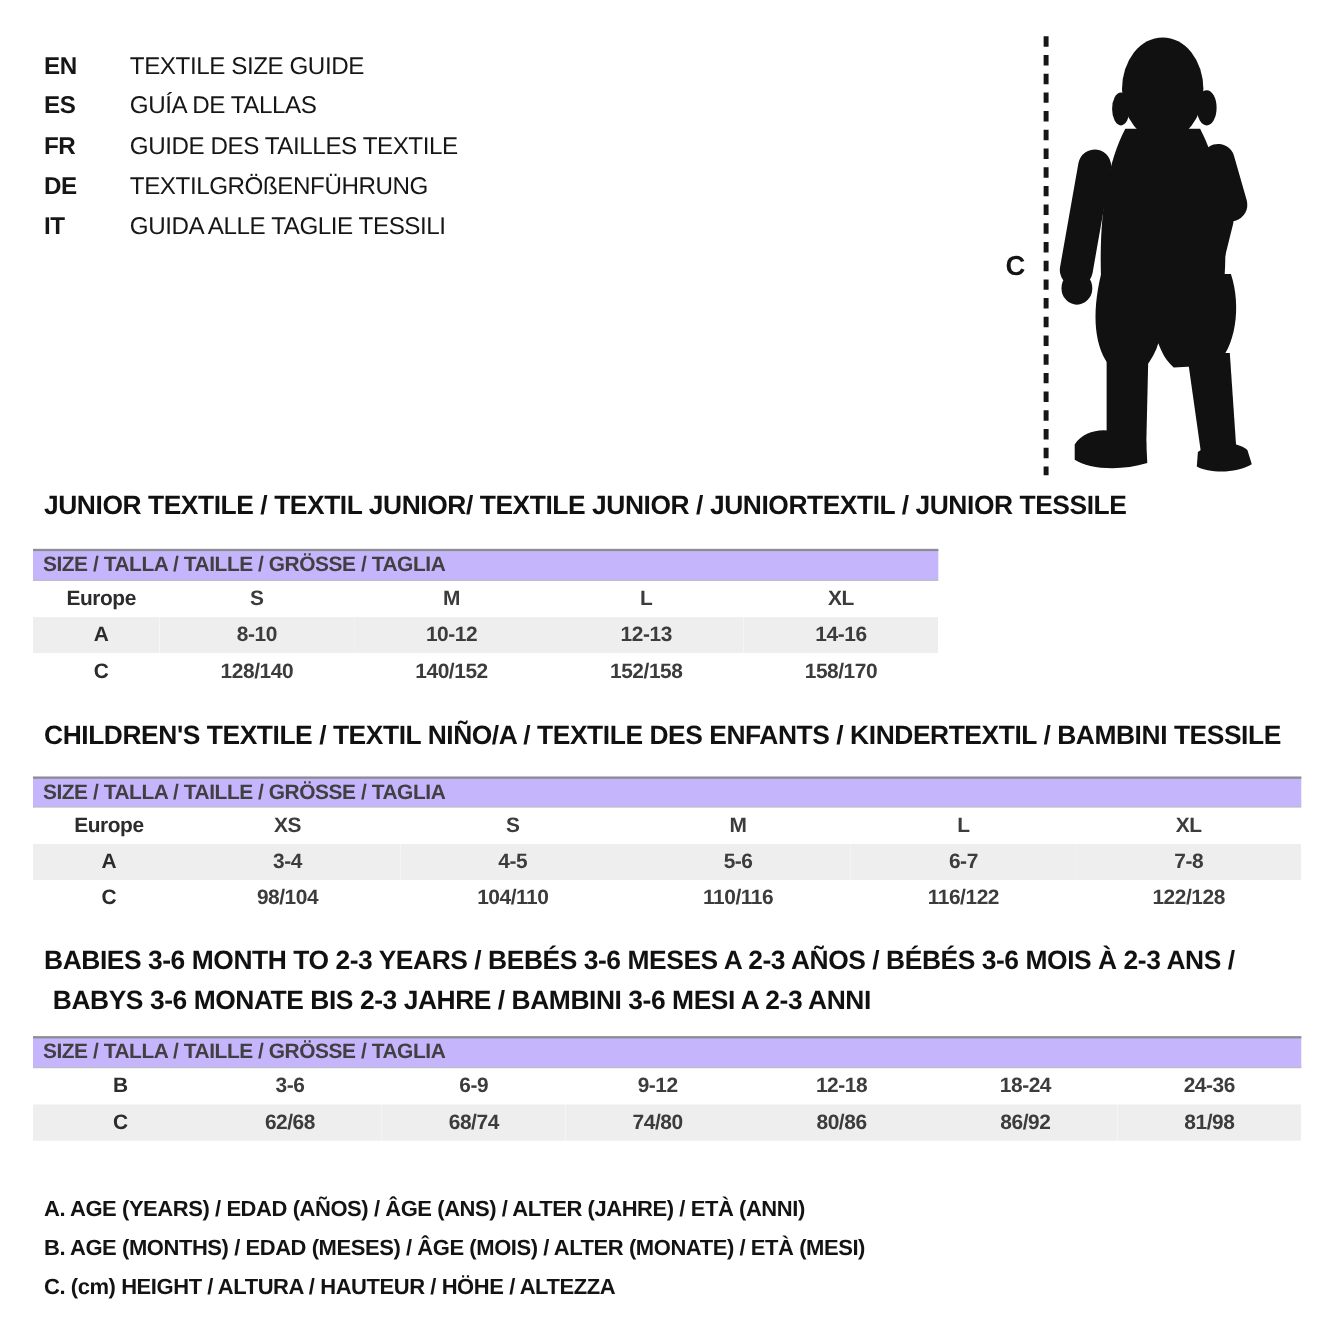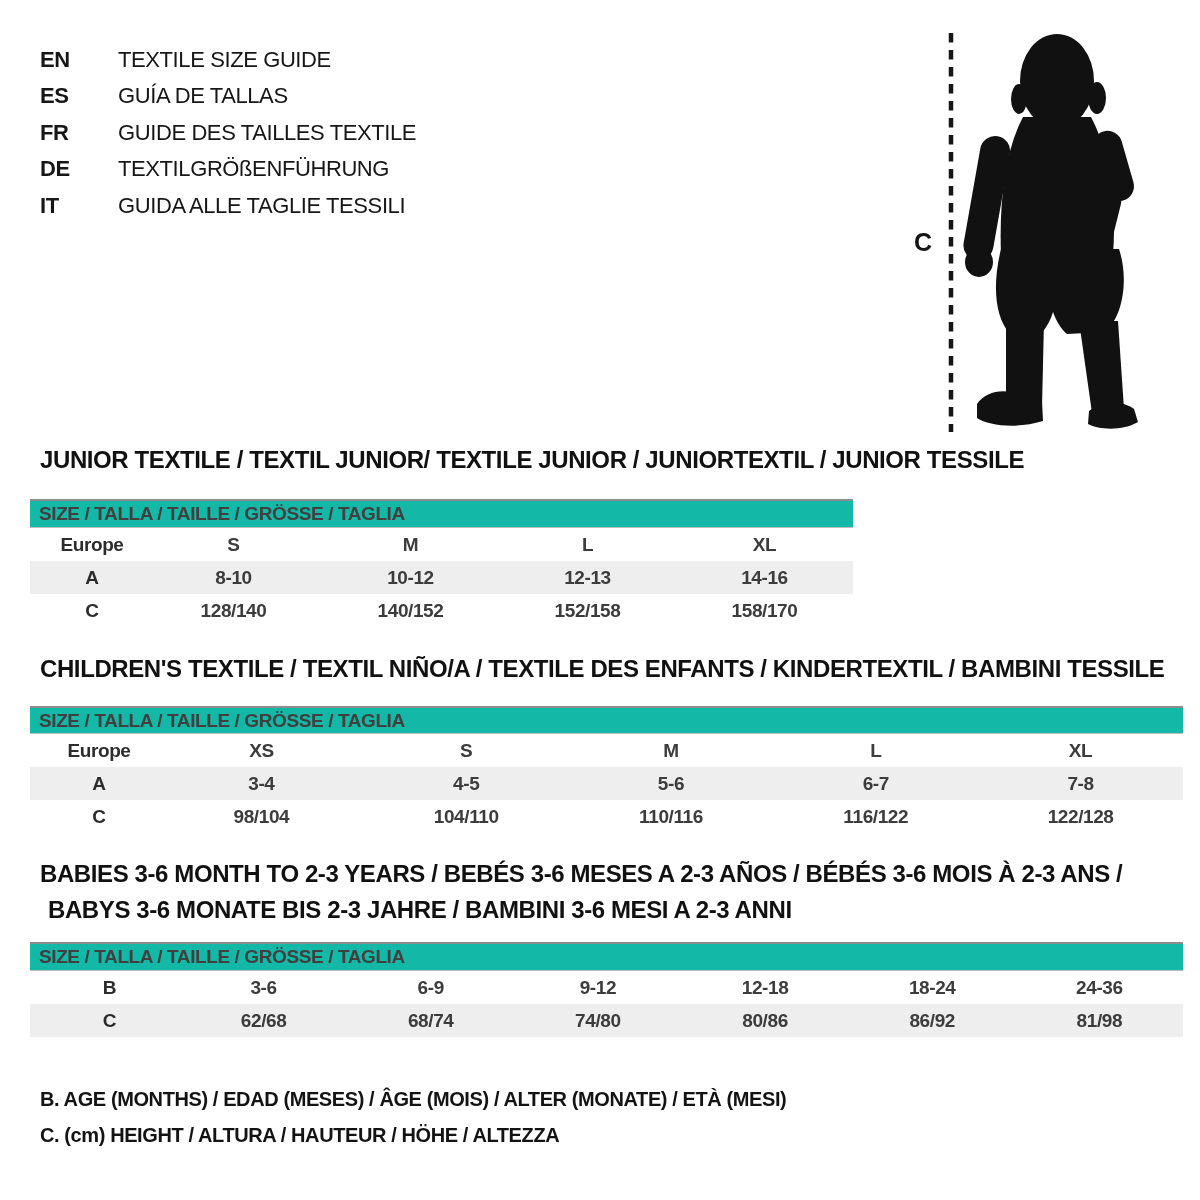--- a/index.html
+++ b/index.html
@@ -23,21 +23,21 @@
   .height-label { left: 914px; top: 212px; font-size: 25px; font-weight: 700; color: #141414; }
 
   
   .section-title {
     font-size: 24px; font-weight: 700; letter-spacing: -0.4px;
     color: #111; line-height: 24px; white-space: nowrap;
   }
 
   
   .size-bar {
-    background: #14b8a6;
+    background: #c4b5fd;
     border-top: 2px solid #8d8d8d;
     border-bottom: 1px solid #bdbdbd;
     font-size: 19px; font-weight: 700; letter-spacing: -0.4px;
     color: #404040;
     padding-left: 9px;
     display: flex; align-items: center;
   }
 
   
   table.size-table { border-collapse: collapse; table-layout: fixed; }
@@ -219,15 +219,16 @@
     <td>68/74</td>
     <td>74/80</td>
     <td>80/86</td>
     <td>86/92</td>
     <td>81/98</td>
   </tr>
 </tbody>
   </table>
 
 <div class="abs" style="left:40px; top:1066px;">
+  <div class="legend-line">A. AGE (YEARS) / EDAD (AÑOS) / ÂGE (ANS) / ALTER (JAHRE) / ETÀ (ANNI)</div>
   <div class="legend-line">B. AGE (MONTHS) / EDAD (MESES) / ÂGE (MOIS) / ALTER (MONATE) / ETÀ (MESI)</div>
   <div class="legend-line">C. (cm) HEIGHT / ALTURA / HAUTEUR / HÖHE / ALTEZZA</div>
 </div>
 
 </body></html>

